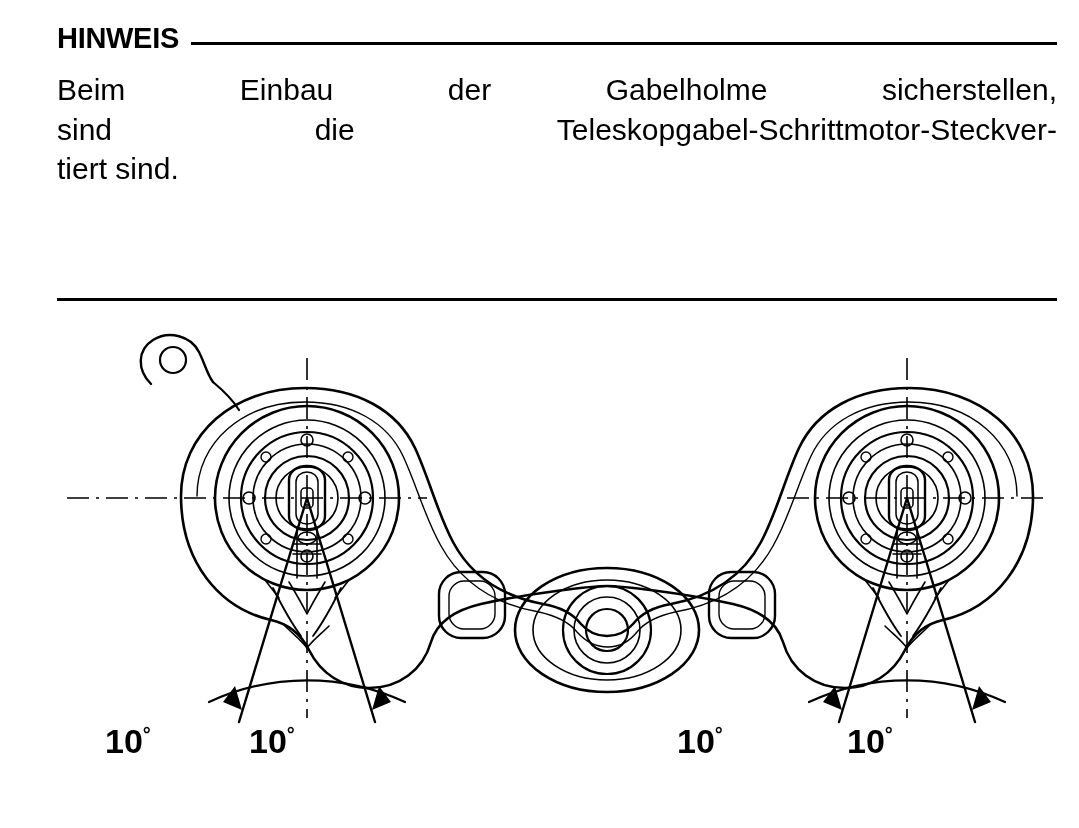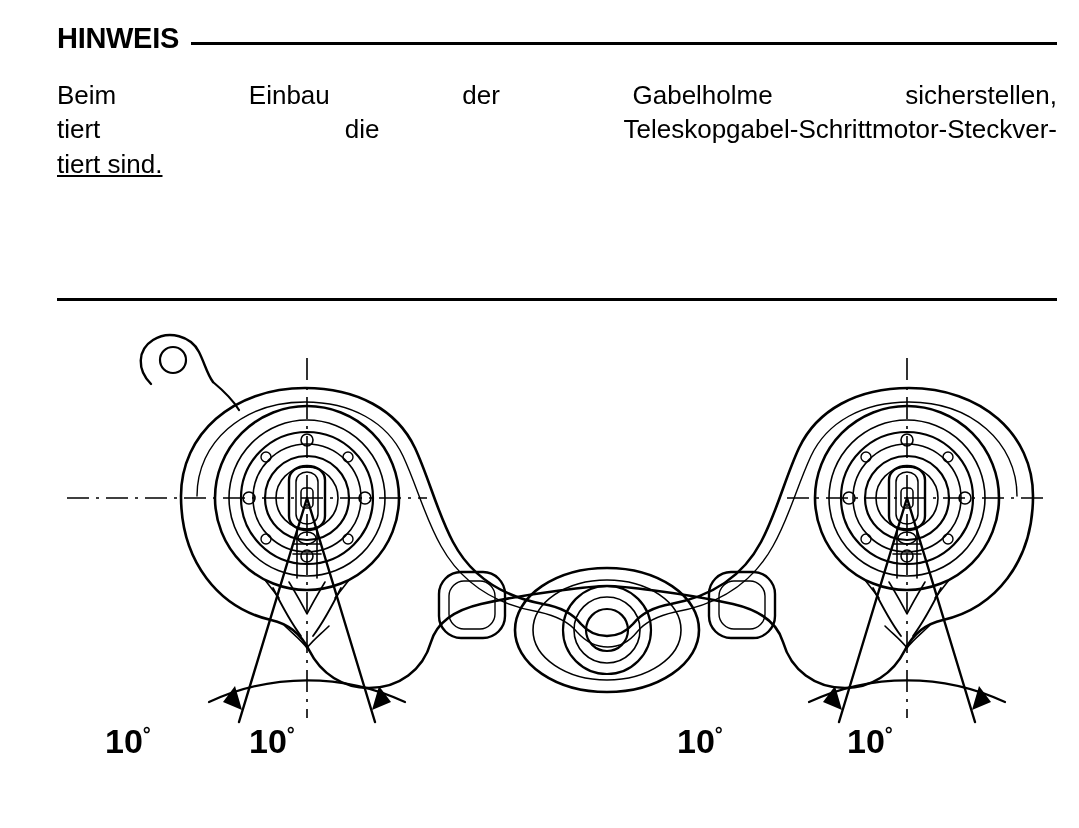--- a/index.html
+++ b/index.html
@@ -46,38 +46,37 @@
   }
   .note-rule {
     flex: 1 1 auto;
     height: 0;
     border-top: 3px solid #000;
     margin-left: 12px;
     margin-top: 10px;
   }
 
   .note-body {
-    margin-top: 20px;
+    margin-top: 12px;
     font-family: "Liberation Sans", sans-serif;
-    font-size: 26px;
+    font-size: 30px;
     line-height: 1.32;
     text-align: justify;
     text-justify: inter-word;
     width: 1000px;
     hyphens: none;
   }
   .note-body span.line {
     display: block;
     text-align: justify;
     text-align-last: justify;
     white-space: normal;
   }
   .note-body span.line.last {
     text-align-last: left;
-    text-decoration: underline;
   }
 
   .note-bottom-rule {
     position: absolute;
     left: 40px;
     top: 298px;
     width: 1000px;
     height: 0;
     border-top: 3px solid #000;
   }
@@ -125,21 +124,21 @@
 
 <div class="page">
 
   <div class="note-block">
     <div class="note-head">
       <div class="note-title">HINWEIS</div>
       <div class="note-rule"></div>
     </div>
     <div class="note-body">
       <span class="line">Beim Einbau der Gabelholme sicherstellen,</span>
-      <span class="line">tiert die Teleskopgabel-Schrittmotor-Steckver-</span>
+      <span class="line">sind die Teleskopgabel-Schrittmotor-Steckver-</span>
       <span class="line last">tiert sind.</span>
     </div>
   </div>
   <div class="note-bottom-rule"></div>
 
   <div class="figure">
     <svg width="1000" height="470" viewBox="0 0 1000 470">
       <g fill="none" stroke="#000" stroke-width="2.2" stroke-linecap="round" stroke-linejoin="round">
 
         <path d="M60,205

